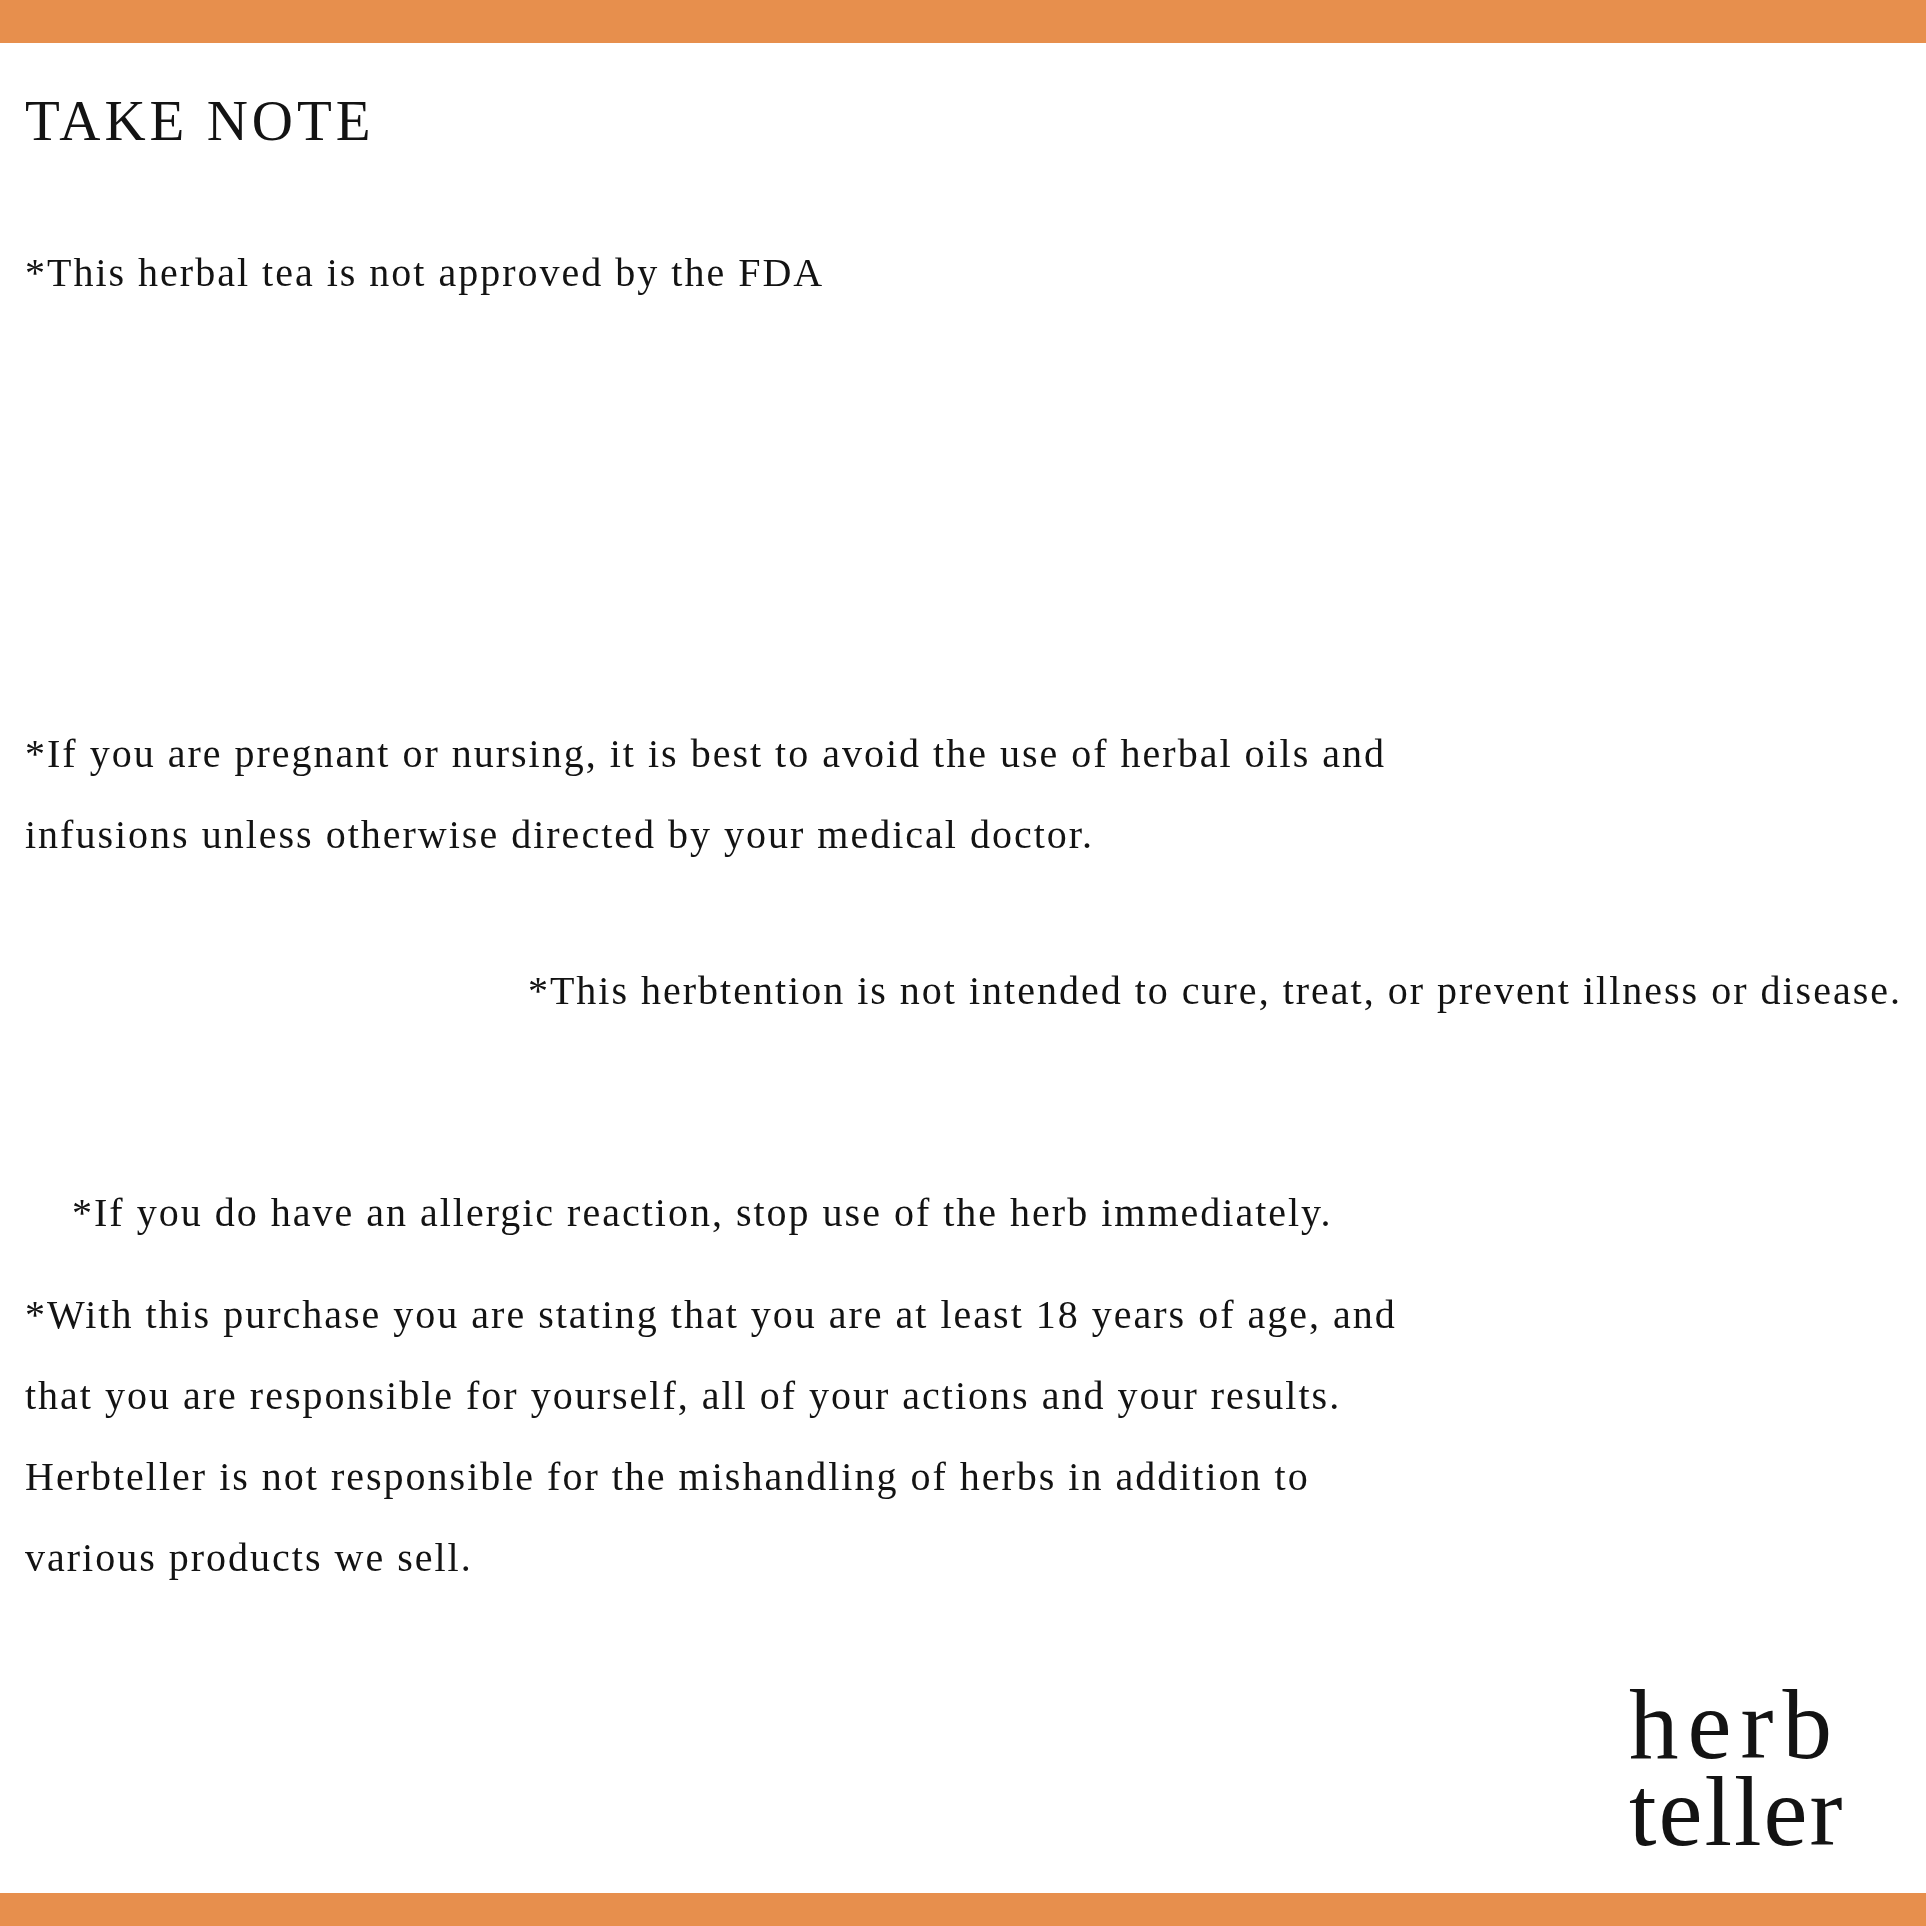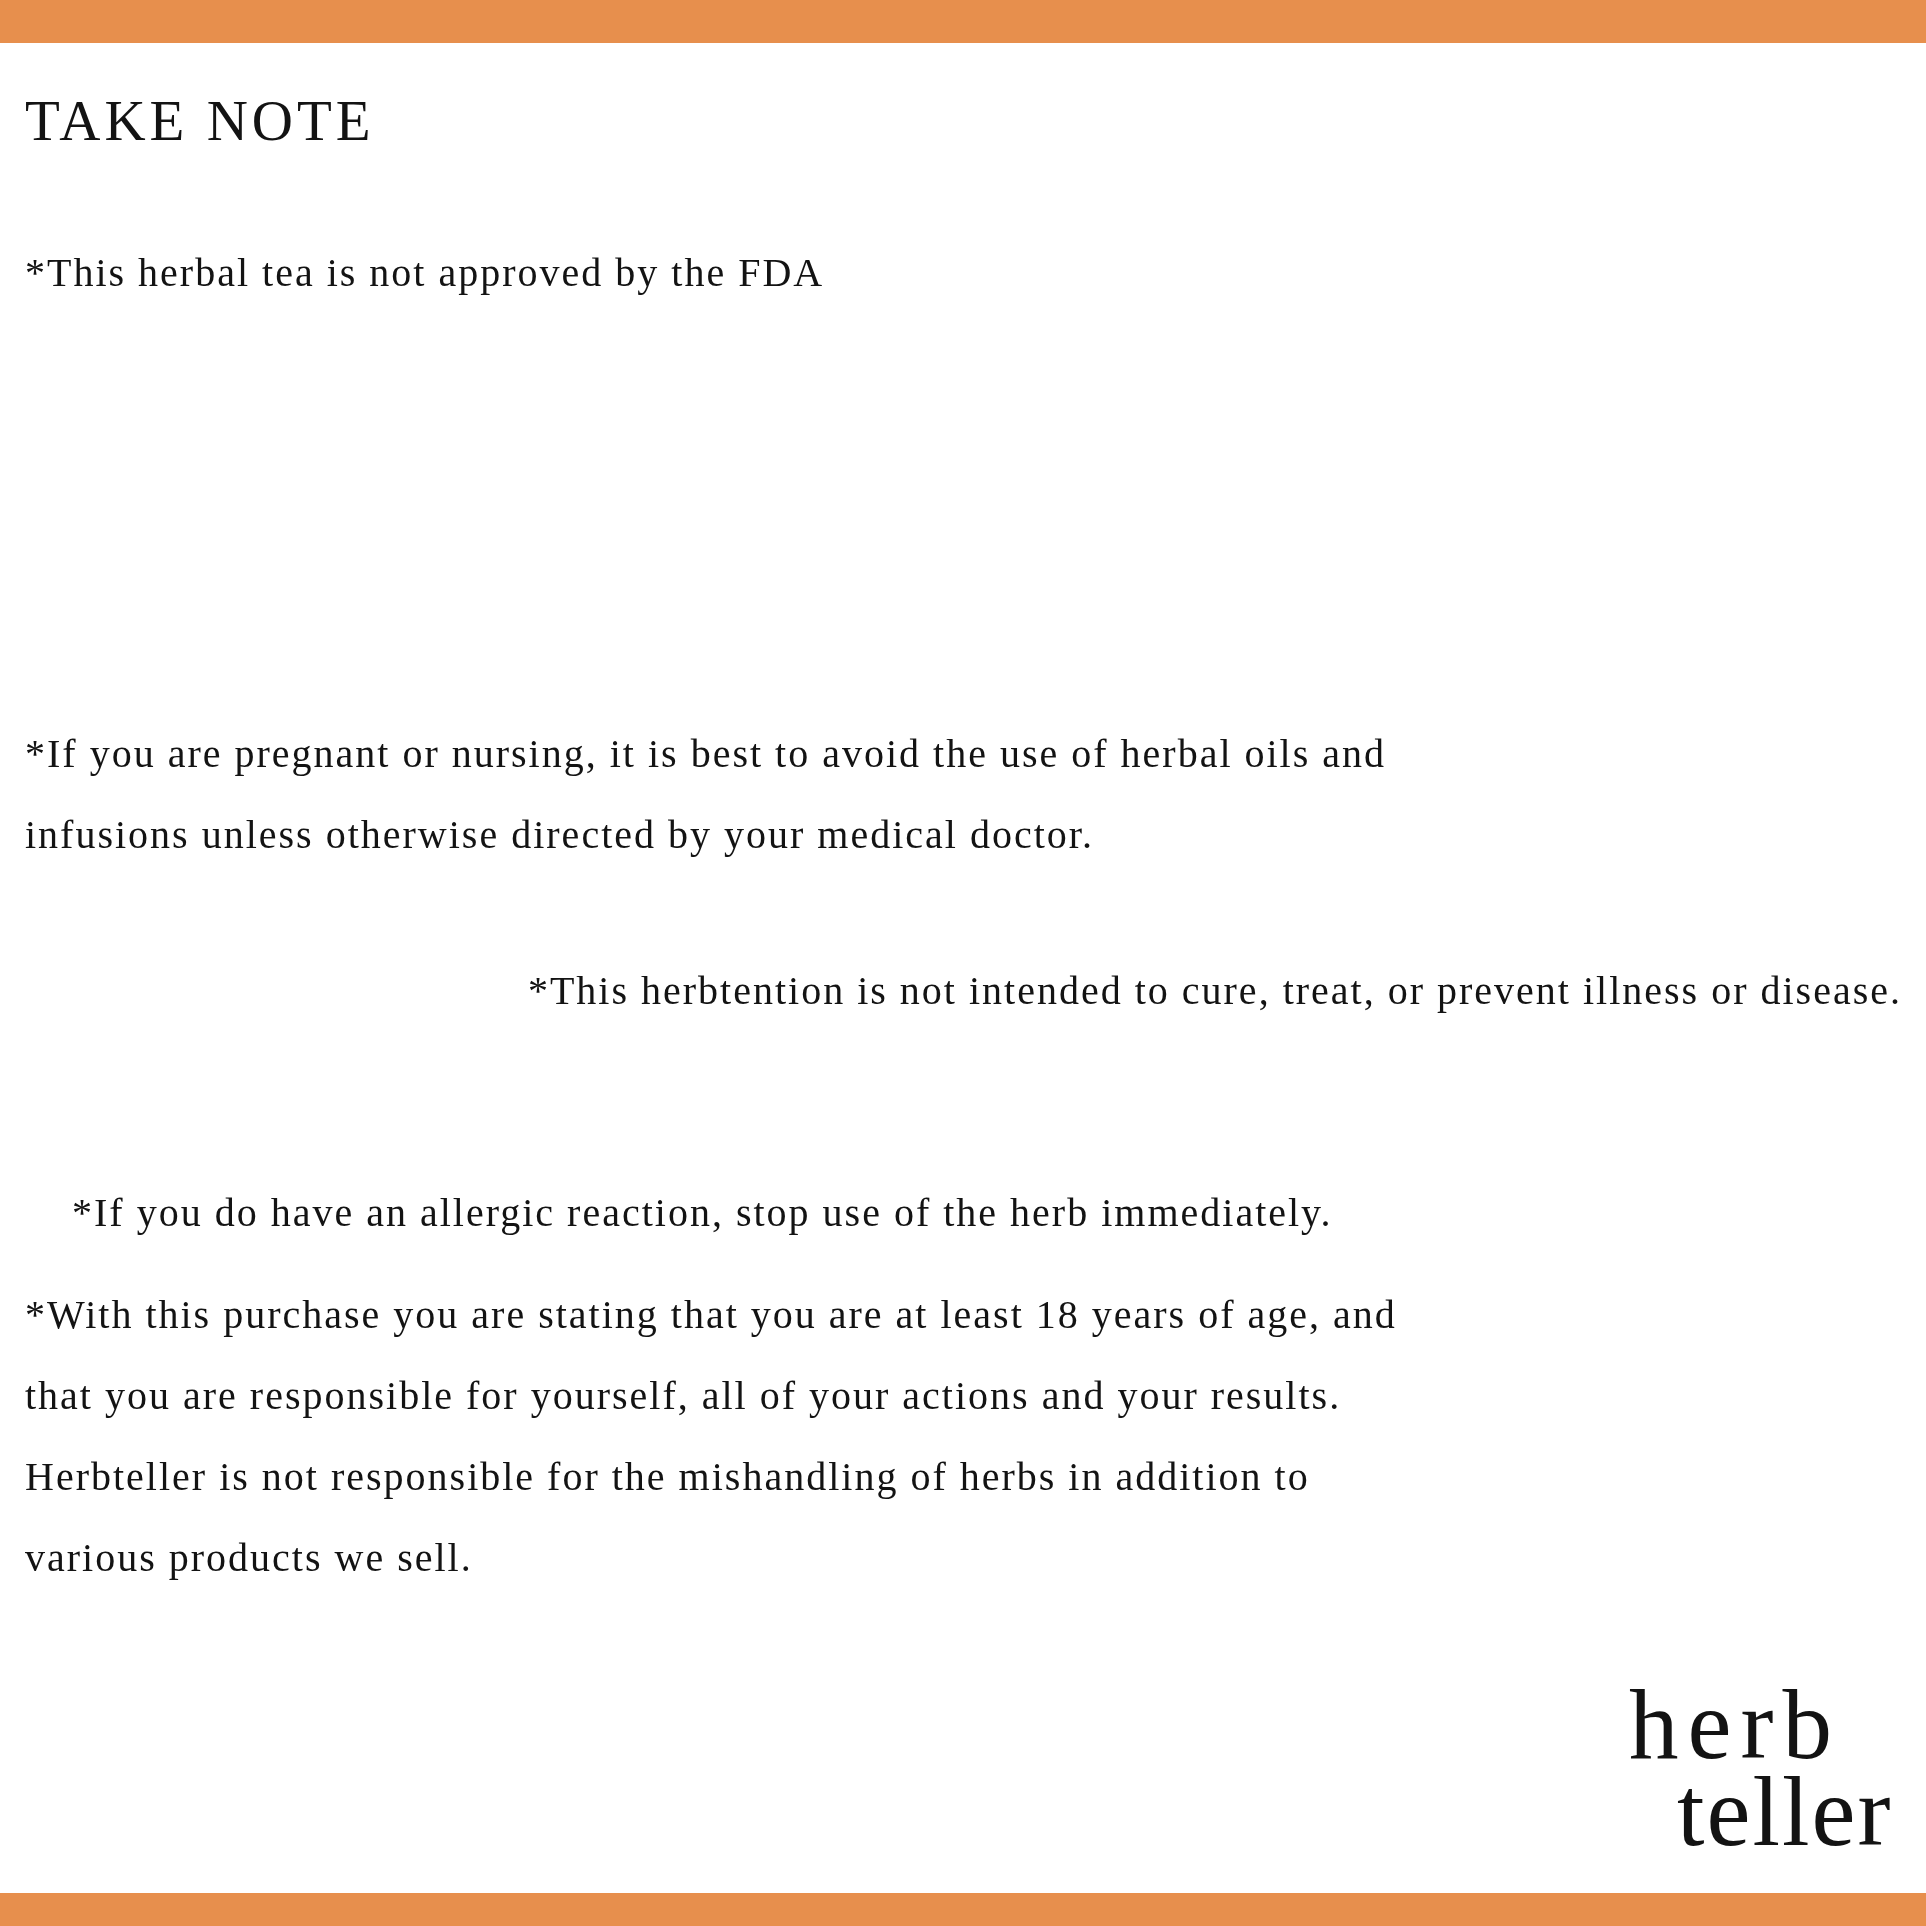--- a/index.html
+++ b/index.html
@@ -67,21 +67,20 @@
     font-size: 99px;
     line-height: 87px;
     white-space: nowrap;
     color: #131313;
   }
   .logo .logo-line.l1 {
     letter-spacing: 9px;
   }
   .logo .logo-line.l2 {
     letter-spacing: 2px;
-    margin-left: 48px;
   }
 </style>
 </head>
 <body>
 
 <div class="accent-bar top"></div>
 
 <h1 class="page-title">TAKE NOTE</h1>
 
 <div class="notes" id="notes">

